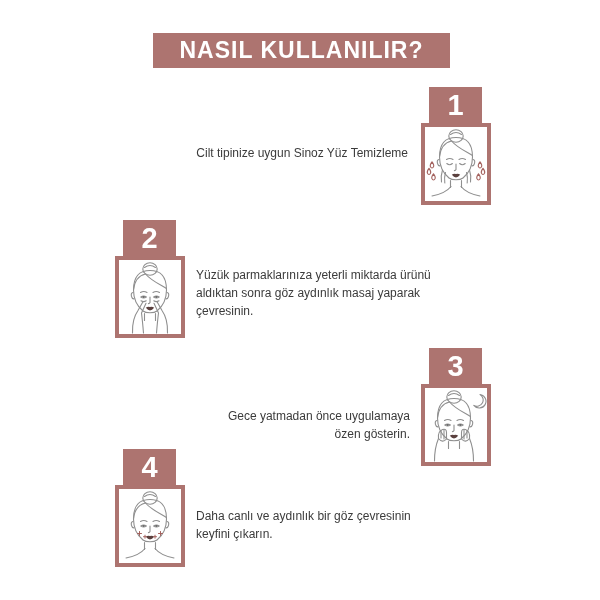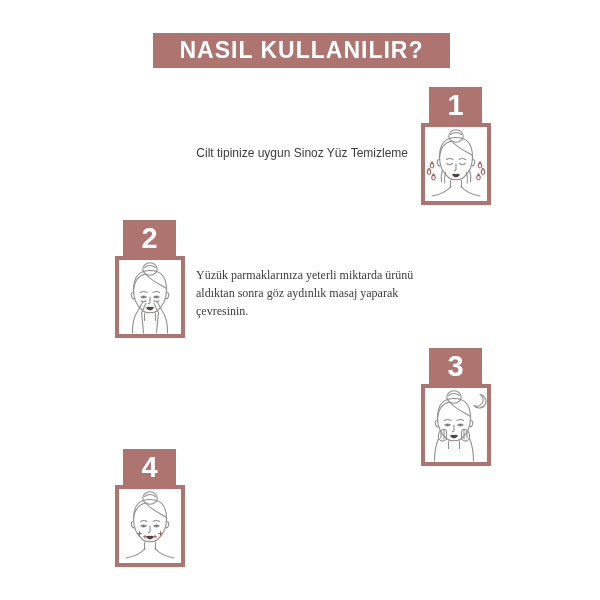--- a/index.html
+++ b/index.html
@@ -34,21 +34,21 @@
   }
   .step-text div { white-space:nowrap; }
   .step-text.right { text-align:right; }
 
   .pos-num-1  { left:429px; top:87px; }
   .pos-illus-1{ left:421px; top:123px; }
   .pos-text-1 { right:192px; top:144px; }
 
   .pos-num-2  { left:123px; top:220px; }
   .pos-illus-2{ left:115px; top:256px; }
-  .pos-text-2 { left:196px; top:266px;font-family:Liberation Serif, serif; }
+  .pos-text-2 { left:196px; top:266px; }
 
   .pos-num-3  { left:429px; top:348px; }
   .pos-illus-3{ left:421px; top:384px; }
   .pos-text-3 { right:190px; top:407px; }
 
   .pos-num-4  { left:123px; top:449px; }
   .pos-illus-4{ left:115px; top:485px; }
   .pos-text-4 { left:196px; top:507px; }
 </style>
 </head>
@@ -171,20 +171,22 @@
           <path d="M42 41.5 L42 49"></path>
           <path d="M39 40.6 L39 50"></path>
           <path d="M48.5 72 Q48.5 59 44.5 49.5"></path>
         </g>
         <circle cx="22.6" cy="36" r="1" fill="#6a6a6a"></circle>
         <circle cx="35.4" cy="36" r="1" fill="#6a6a6a"></circle>
         <path d="M24.8 46.8 Q27 45.1 29 46.1 Q31 45.1 33.2 46.8 Q31 49.4 29 49.4 Q27 49.4 24.8 46.8 Z" fill="#5a403e"></path>
       </svg>
     </figure>
     <div class="step-text right pos-text-3">
+      <div>Gece yatmadan önce uygulamaya</div>
+      <div>özen gösterin.</div>
     </div>
   </section>
 
   <section>
     <div class="num-box pos-num-4">
       <span>4</span>
     </div>
     <figure class="illus-box pos-illus-4">
       <svg viewBox="0 0 62 72" aria-hidden="true">
         <g fill="none" stroke="#8f8f8f" stroke-width="1.1" stroke-linecap="round" stroke-linejoin="round">
@@ -209,16 +211,18 @@
         <path d="M26.8 46.8 Q29 45.1 31 46.1 Q33 45.1 35.2 46.8 Q33 49.4 31 49.4 Q29 49.4 26.8 46.8 Z" fill="#5a403e"></path>
         <g fill="none" stroke="#a4625e" stroke-width="1" stroke-linecap="round">
           <path d="M20.5 41.5 L20.5 45.5 M18.5 43.5 L22.5 43.5"></path>
           <path d="M26 45.2 L26 48.2 M24.5 46.7 L27.5 46.7"></path>
           <path d="M41.5 41.5 L41.5 45.5 M39.5 43.5 L43.5 43.5"></path>
           <path d="M36 45.2 L36 48.2 M34.5 46.7 L37.5 46.7"></path>
         </g>
       </svg>
     </figure>
     <div class="step-text pos-text-4">
+      <div>Daha canlı ve aydınlık bir göz çevresinin</div>
+      <div>keyfini çıkarın.</div>
     </div>
   </section>
 
 </div>
 
 </body></html>

